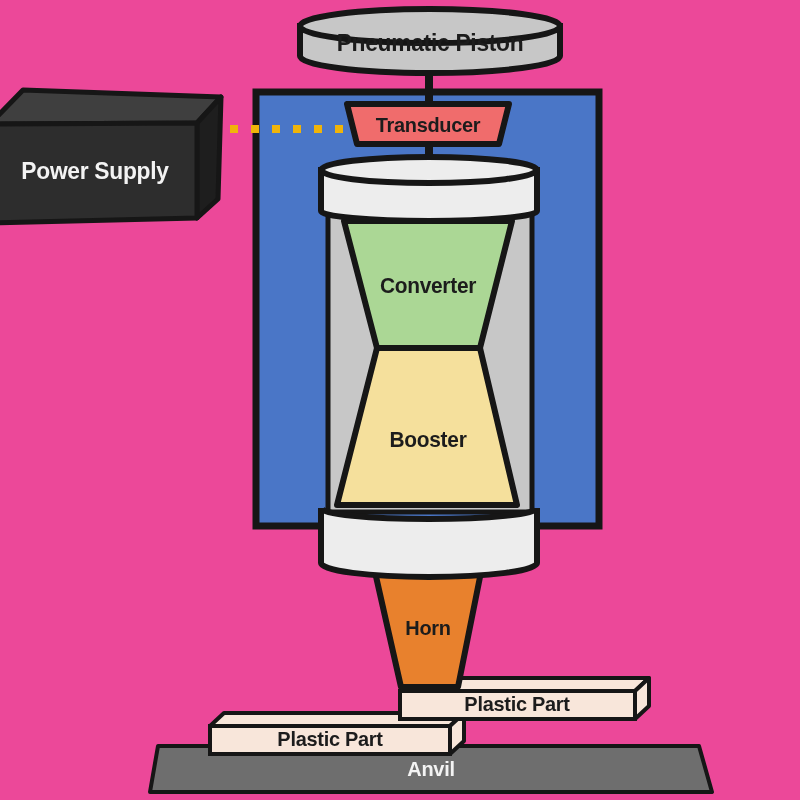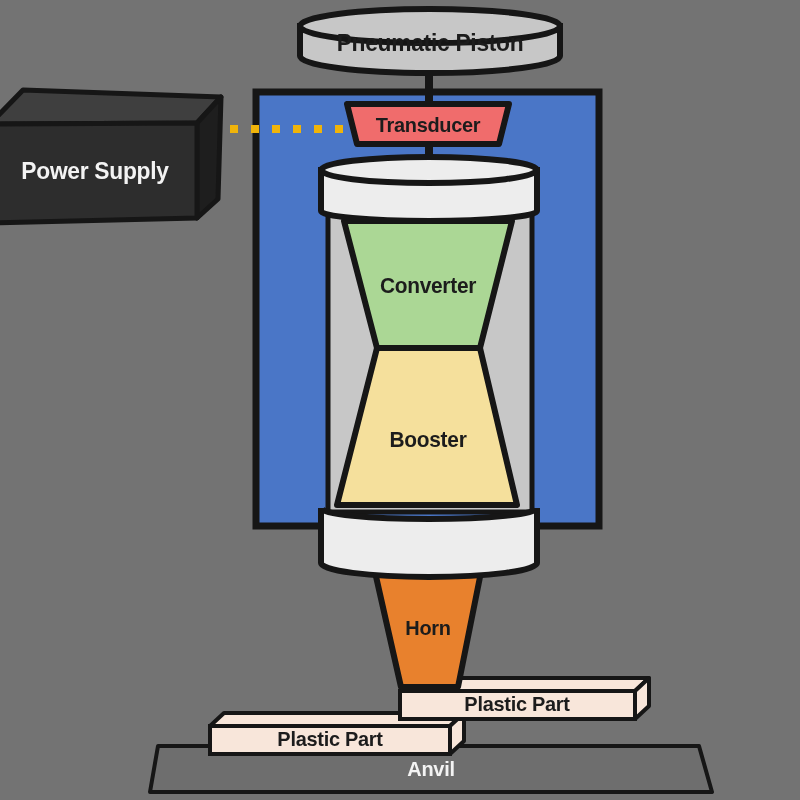--- a/index.html
+++ b/index.html
@@ -1,17 +1,17 @@
 <!DOCTYPE html>
 <html><head>
 <meta charset="utf-8">
 <style>
   html,body{margin:0;padding:0;background:#ffffff;}
   .stage{
-    position:relative;width:800px;height:800px;background:#737373;
+    position:relative;width:800px;height:800px;background:#ec4899;
     overflow:hidden;font-family:"Liberation Sans",sans-serif;
   }
   .stage svg{position:absolute;left:0;top:0;}
   .outlined{stroke:#161616;}
   .lbl{
     position:absolute;font-weight:bold;white-space:nowrap;
     transform:translate(-50%,-50%) scaleX(0.95);
     color:#1c1c1c;letter-spacing:-0.3px;
   }
   .lbl.light{color:#f3f3f3;}

